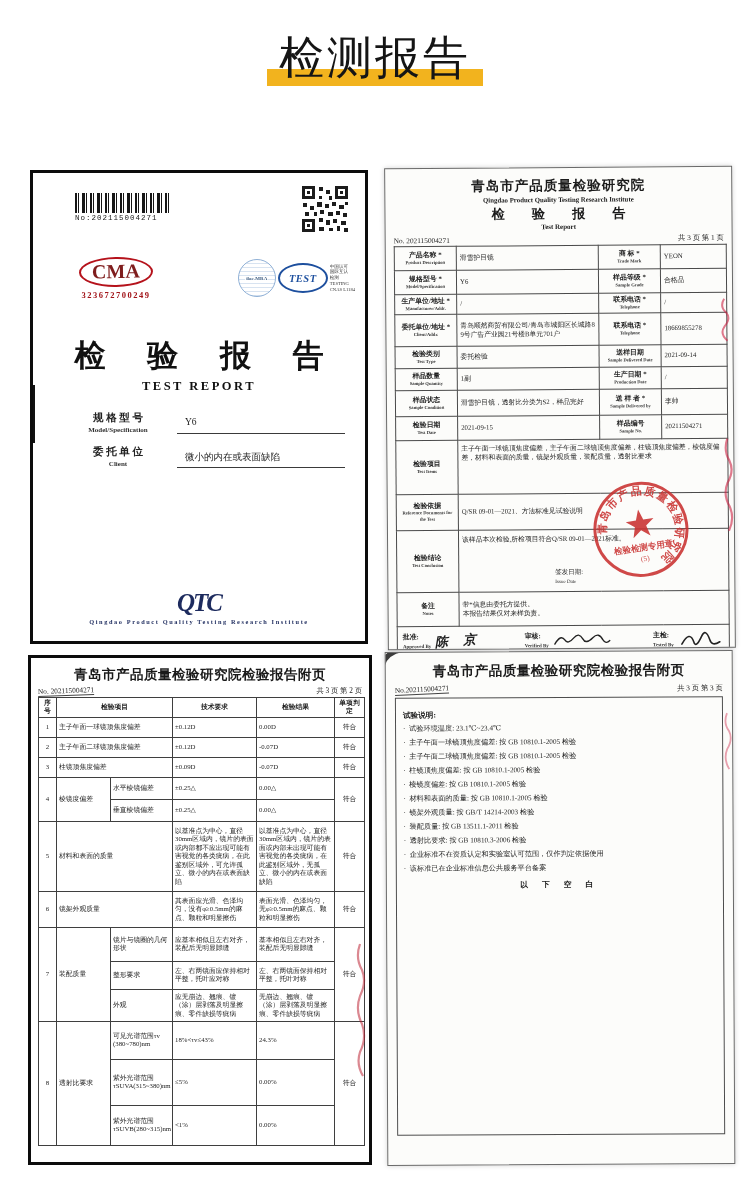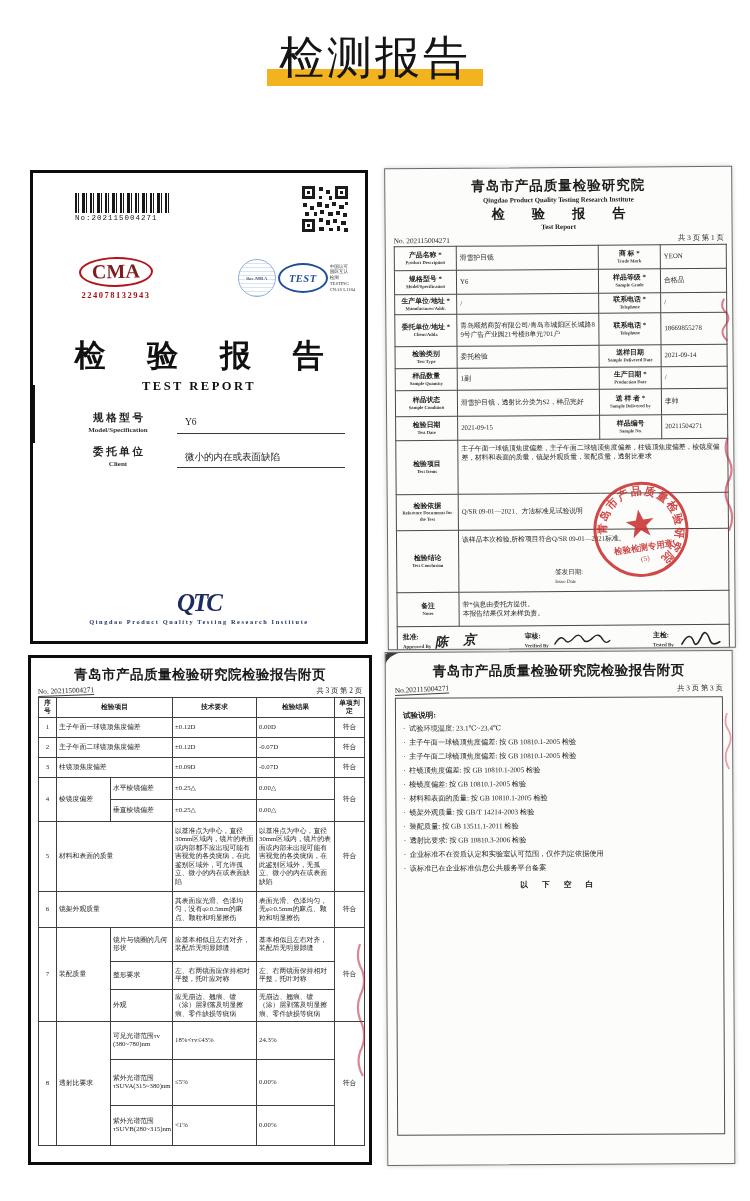--- a/index.html
+++ b/index.html
@@ -140,21 +140,21 @@
           <rect x="32" y="34" width="4" height="4"></rect>
           <rect x="40" y="36" width="5" height="4"></rect>
         <rect x="18" y="42" width="5" height="4"></rect>
           <rect x="28" y="43" width="4" height="3"></rect>
           <rect x="36" y="41" width="3" height="5"></rect>
           <rect x="43" y="43" width="4" height="4"></rect>
       </g>
     </svg>
     <div class="cma">
       <div class="cma-badge"><span>CMA</span></div>
-      <div class="cma-num">224078132943</div>
+      <div class="cma-num">323672700249</div>
     </div>
     <div class="cnas-group">
       <div class="ilac-circle">
           <span>ilac-MRA</span>
         </div>
       <div class="cnas-oval">
           <span>TEST</span>
         </div>
       <div class="cnas-side">
         <div>中国认可</div>

